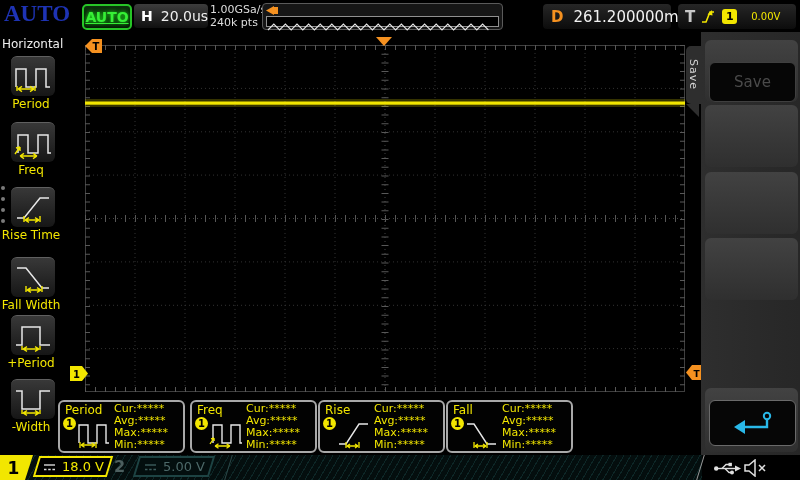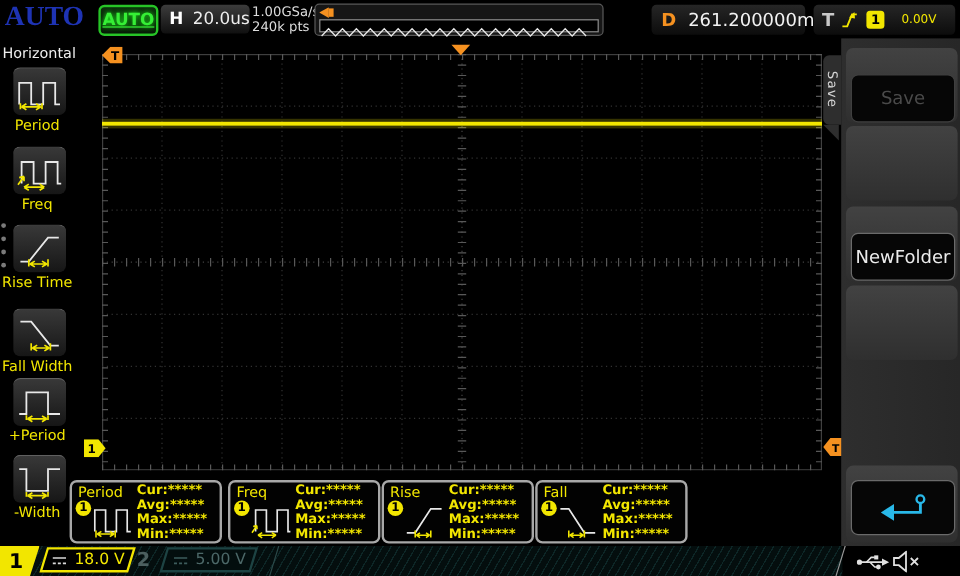--- a/index.html
+++ b/index.html
@@ -54,21 +54,21 @@
         display:flex;align-items:center;justify-content:center;font-size:15px;color:#ececec;}
   .rbtn.disabled{color:#4a4a4a;border-color:#3f3f3f;}
 
   
   .mpanel{top:400px;width:127px;height:53px;background:#020202;border:2px solid #a8a8a8;border-radius:6px;box-sizing:border-box;}
   .mtitle{left:5px;top:1px;color:#f2e600;font-size:12px;}
   .mbadge{left:3px;top:15px;width:13px;height:13px;border-radius:50%;background:#f2e600;color:#000;
         font-size:10px;font-weight:bold;display:flex;align-items:center;justify-content:center;}
   .micon{left:17px;top:15px;}
   .mstats{left:54px;top:1px;width:70px;color:#f2e600;font-size:11px;line-height:12px;white-space:nowrap;}
-  .mstats .row{display:block;font-weight:bold;}
+  .mstats .row{display:block;}
 
   
   .cbar{left:0;top:455px;width:800px;height:25px;background:
         repeating-linear-gradient(120deg,rgba(24,70,70,.55) 0 1px,rgba(4,14,14,1) 1px 6px);}
   .ch1num{left:0;top:0;width:33px;height:25px;background:#f2e600;
         clip-path:polygon(0 0,33px 0,25px 25px,0 25px);color:#000;font-weight:bold;font-size:17px;
         display:flex;align-items:center;justify-content:center;padding-right:6px;box-sizing:border-box;}
   .chinfo{top:1px;height:21px;border:2px solid #f2e600;background:#000;transform:skewX(-17deg);
         display:flex;align-items:center;justify-content:center;gap:6px;box-sizing:border-box;}
   .chinfo .unskew{transform:skewX(17deg);display:flex;align-items:center;gap:6px;}
@@ -241,21 +241,20 @@
     <span>Save</span>
   </div>
   <div class="abs rtab-notch"></div>
 
   <div class="abs rwell" style="top:40px"></div>
   <div class="abs rbtn disabled" style="top:62px">Save</div>
 
   <div class="abs rwell" style="top:105px"></div>
 
   <div class="abs rwell" style="top:172px"></div>
-  <div class="abs rbtn" style="top:194px">NewFolder</div>
 
   <div class="abs rwell" style="top:238px"></div>
 
   <div class="abs rwell" style="top:388px;height:64px"></div>
   <div class="abs rbtn" style="top:400px;height:44px">
     <svg width="44" height="26" viewBox="0 0 44 26">
       <circle cx="36" cy="6" r="3.2" fill="none" stroke="#29b8e8" stroke-width="2"></circle>
       <path d="M36,9.5 V17 H13" fill="none" stroke="#29b8e8" stroke-width="2.4"></path>
       <polygon points="14,10 14,24 3,17" fill="#29b8e8"></polygon>
     </svg>

